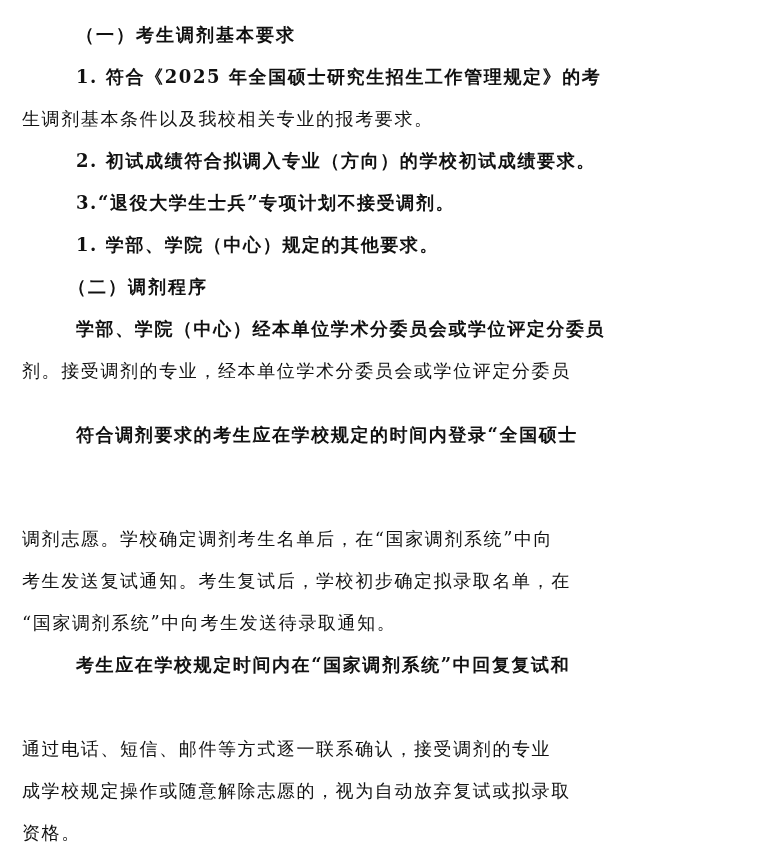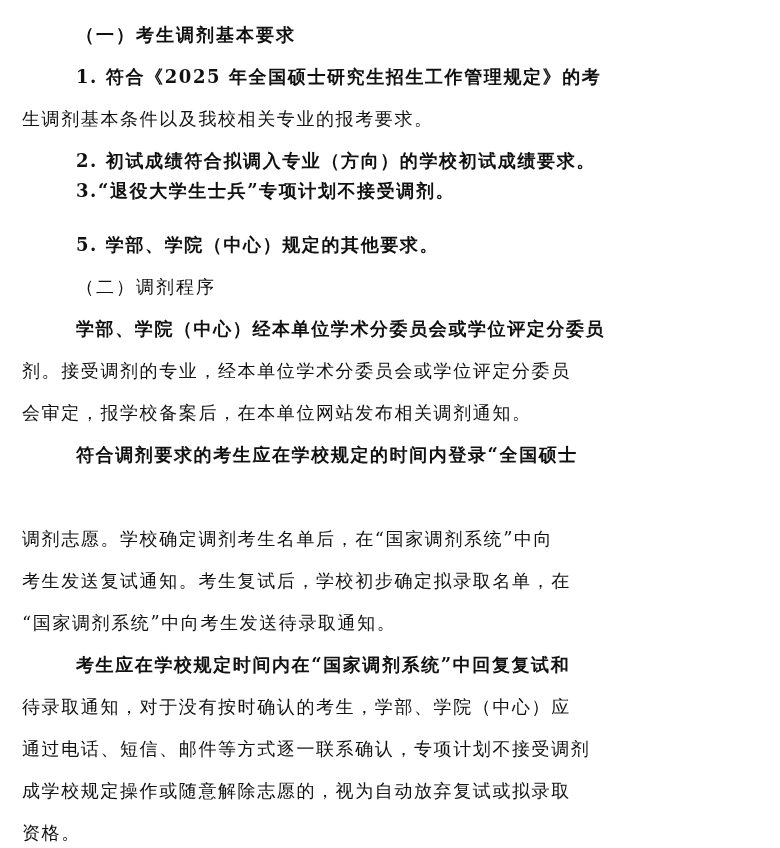--- a/index.html
+++ b/index.html
@@ -13,43 +13,41 @@
   .line {
     position: absolute;
     left: 22px;
     white-space: nowrap;
     font-size: 18px;
     line-height: 30px;
     letter-spacing: 1.6px;
   }
   .indent { left: 76px; font-weight: bold; }
   .heading { left: 76px; font-weight: bold; letter-spacing: 2px; }
-  .heading2 { left: 76px; font-weight: normal; letter-spacing: 2px; }
+  .heading2 { left: 68px; font-weight: bold; letter-spacing: 2px; }
 </style>
 </head>
 <body>
 
 <div class="page">
   <div class="line heading" style="top:20px">（一）考生调剂基本要求</div>
 
   <div class="line indent" style="top:62px">1. 符合《2025 年全国硕士研究生招生工作管理规定》的考</div>
   <div class="line" style="top:104px">生调剂基本条件以及我校相关专业的报考要求。</div>
   <div class="line indent" style="top:146px">2. 初试成绩符合拟调入专业（方向）的学校初试成绩要求。</div>
-  <div class="line indent" style="top:176px">3.“退役大学生士兵”专项计划不接受调剂。</div>
-  <div class="line indent" style="top:230px">5. 学部、学院（中心）规定的其他要求。</div>
+  <div class="line indent" style="top:188px">3.“退役大学生士兵”专项计划不接受调剂。</div>
+  <div class="line indent" style="top:230px">1. 学部、学院（中心）规定的其他要求。</div>
 
   <div class="line heading2" style="top:272px">（二）调剂程序</div>
 
   <div class="line indent" style="top:314px">学部、学院（中心）经本单位学术分委员会或学位评定分委员</div>
   <div class="line" style="top:356px">剂。接受调剂的专业，经本单位学术分委员会或学位评定分委员</div>
-  <div class="line" style="top:398px">会审定，报学校备案后，在本单位网站发布相关调剂通知。</div>
 
-  <div class="line indent" style="top:440px">符合调剂要求的考生应在学校规定的时间内登录“全国硕士</div>
+  <div class="line indent" style="top:420px">符合调剂要求的考生应在学校规定的时间内登录“全国硕士</div>
   <div class="line" style="top:566px">考生发送复试通知。考生复试后，学校初步确定拟录取名单，在</div>
   <div class="line" style="top:524px">调剂志愿。学校确定调剂考生名单后，在“国家调剂系统”中向</div>
   <div class="line" style="top:608px">“国家调剂系统”中向考生发送待录取通知。</div>
 
   <div class="line indent" style="top:650px">考生应在学校规定时间内在“国家调剂系统”中回复复试和</div>
-  <div class="line" style="top:692px">待录取通知，对于没有按时确认的考生，学部、学院（中心）应</div>
-  <div class="line" style="top:734px">通过电话、短信、邮件等方式逐一联系确认，专项计划不接受调剂</div>
+  <div class="line" style="top:734px">通过电话、短信、邮件等方式逐一联系确认，接受调剂的专业</div>
   <div class="line" style="top:776px">成学校规定操作或随意解除志愿的，视为自动放弃复试或拟录取</div>
   <div class="line" style="top:818px">资格。</div>
 </div>
 
 </body></html>

